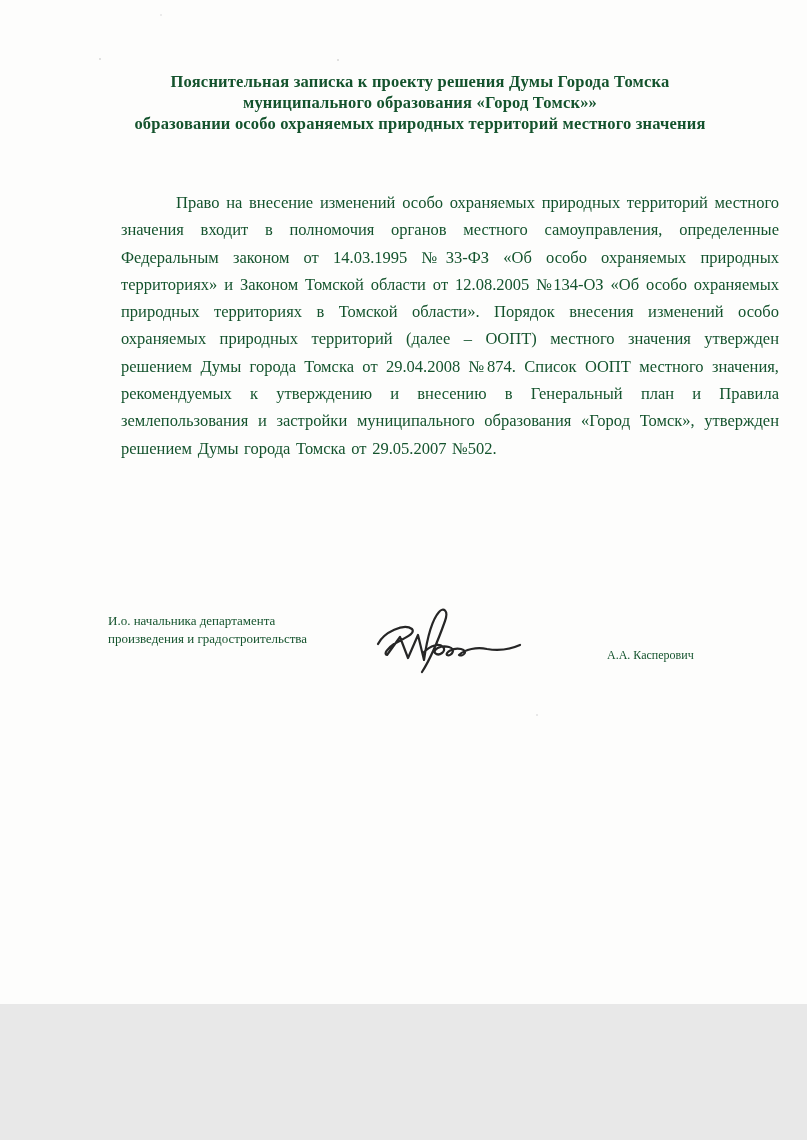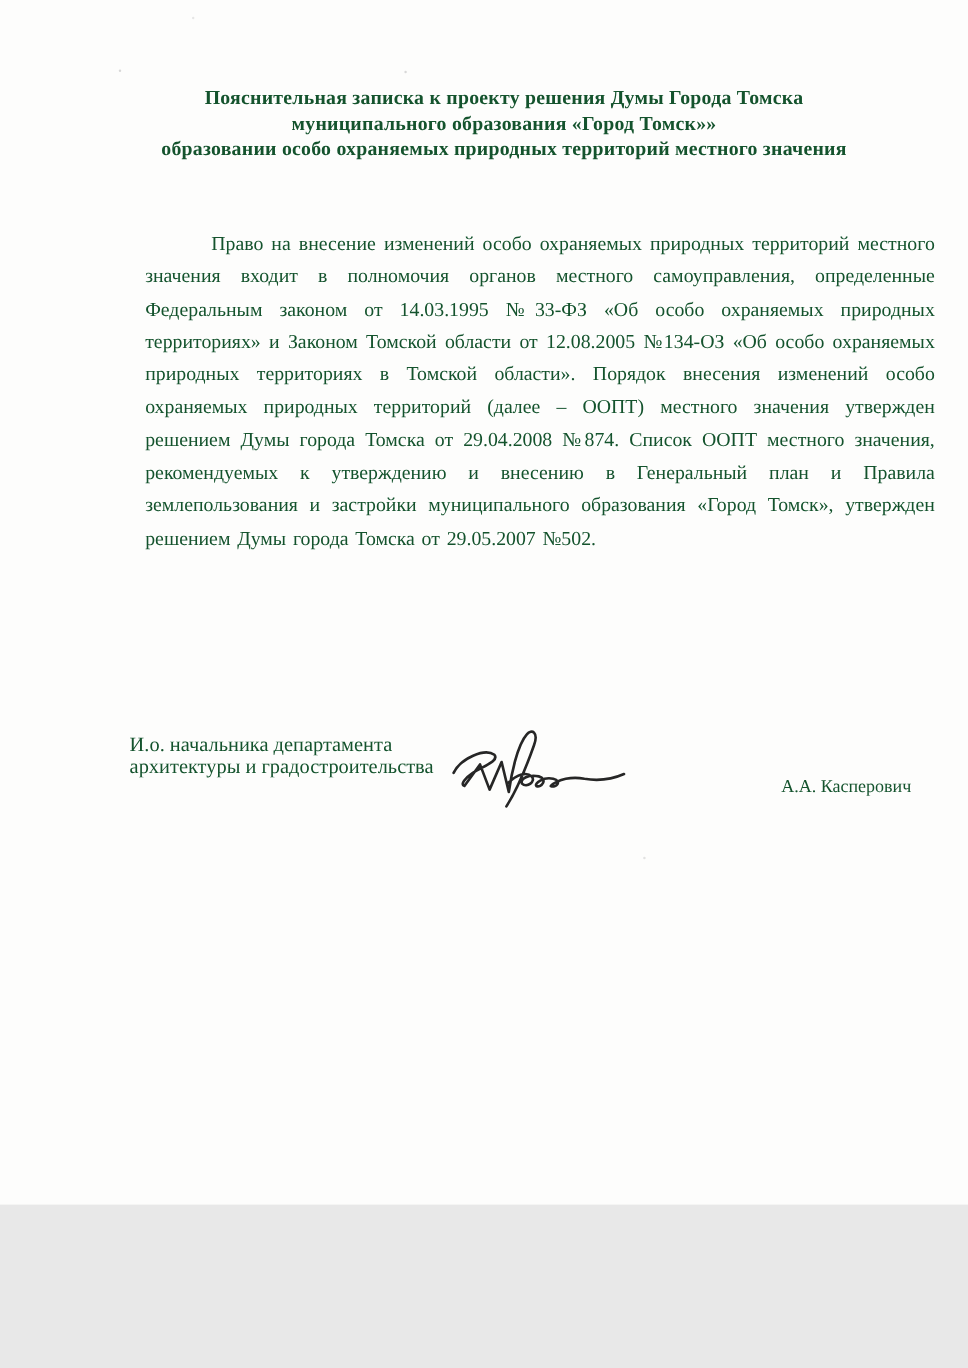--- a/index.html
+++ b/index.html
@@ -41,37 +41,36 @@
   .doc-body p {
     margin: 0;
     text-indent: 55px;
     word-spacing: 1.5px;
   }
   .signoff {
     position: absolute;
     top: 612px;
     left: 108px;
     width: 300px;
-    font-size: 17px;
+    font-size: 13px;
     line-height: 18.2px;
   }
   .signature-wrap {
     position: absolute;
     top: 604px;
     left: 362px;
     width: 170px;
     height: 78px;
   }
   .signer-name {
     position: absolute;
     top: 648px;
     left: 607px;
-    font-size: 15px;
+    font-size: 12px;
     white-space: nowrap;
-    margin-left: 44px;
   }
   .speck {
     position: absolute;
     background: #b9b9b9;
     border-radius: 50%;
     opacity: 0.55;
   }
   .speck.s1 { left: 99px;  top: 58px;  width: 2px; height: 2px; }
   .speck.s2 { left: 337px; top: 59px;  width: 2px; height: 2px; }
   .speck.s3 { left: 160px; top: 14px;  width: 2px; height: 2px; opacity: 0.35; }
@@ -96,21 +95,21 @@
     <div>муниципального образования «Город Томск»»</div>
     <div>образовании особо охраняемых природных территорий местного значения</div>
   </div>
 
   <div class="doc-body">
     <p>Право на внесение изменений особо охраняемых природных территорий местного значения входит в полномочия органов местного самоуправления, определенные Федеральным законом от 14.03.1995 №33-ФЗ «Об особо охраняемых природных территориях» и Законом Томской области от 12.08.2005 №134-ОЗ «Об особо охраняемых природных территориях в Томской области». Порядок внесения изменений особо охраняемых природных территорий (далее – ООПТ) местного значения утвержден решением Думы города Томска от 29.04.2008 №874. Список ООПТ местного значения, рекомендуемых к утверждению и внесению в Генеральный план и Правила землепользования и застройки муниципального образования «Город Томск», утвержден решением Думы города Томска от 29.05.2007 №502.</p>
   </div>
 
   <div class="signoff">
     <div>И.о. начальника департамента</div>
-    <div>архитектуры и градостроительства</div>
+    <div>произведения и градостроительства</div>
   </div>
 
   <div class="signature-wrap">
     <svg width="170" height="78" viewBox="0 0 170 78" xmlns="http://www.w3.org/2000/svg">
       <path d="M 16 40
                C 22 28, 42 19, 50 25
                C 54 30, 42 34, 32 40
                C 26 44, 21 50, 25 51
                L 38 33
                L 46 54

